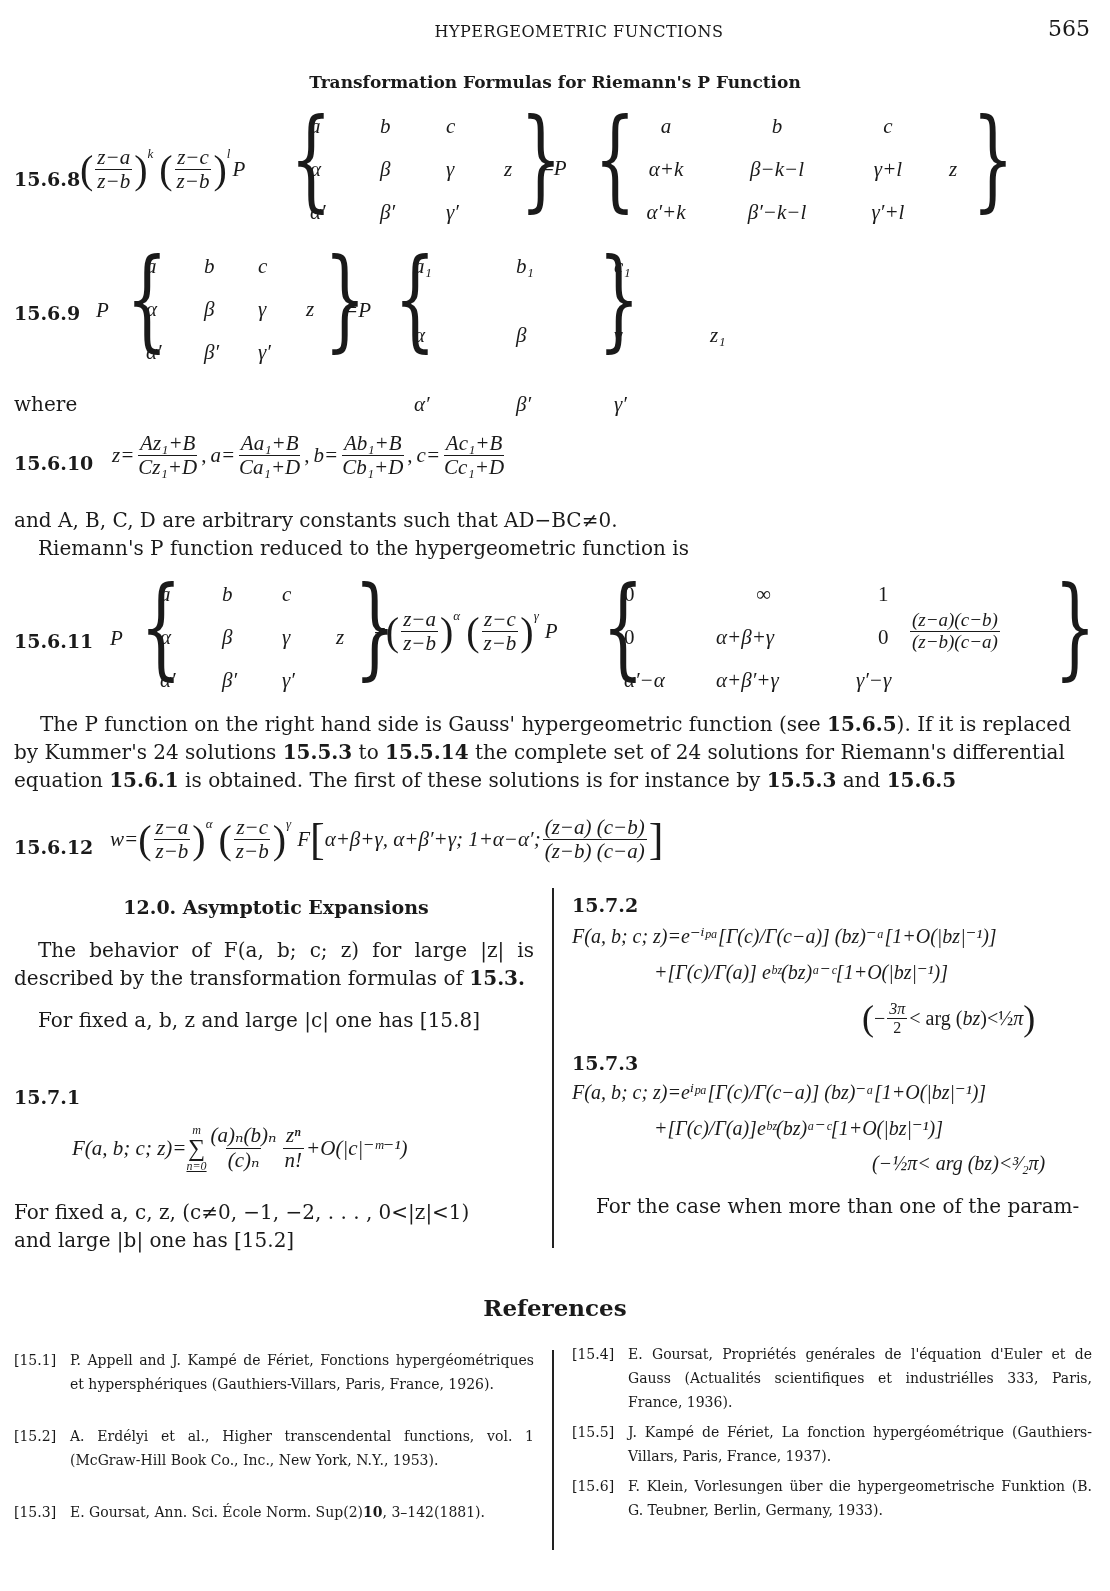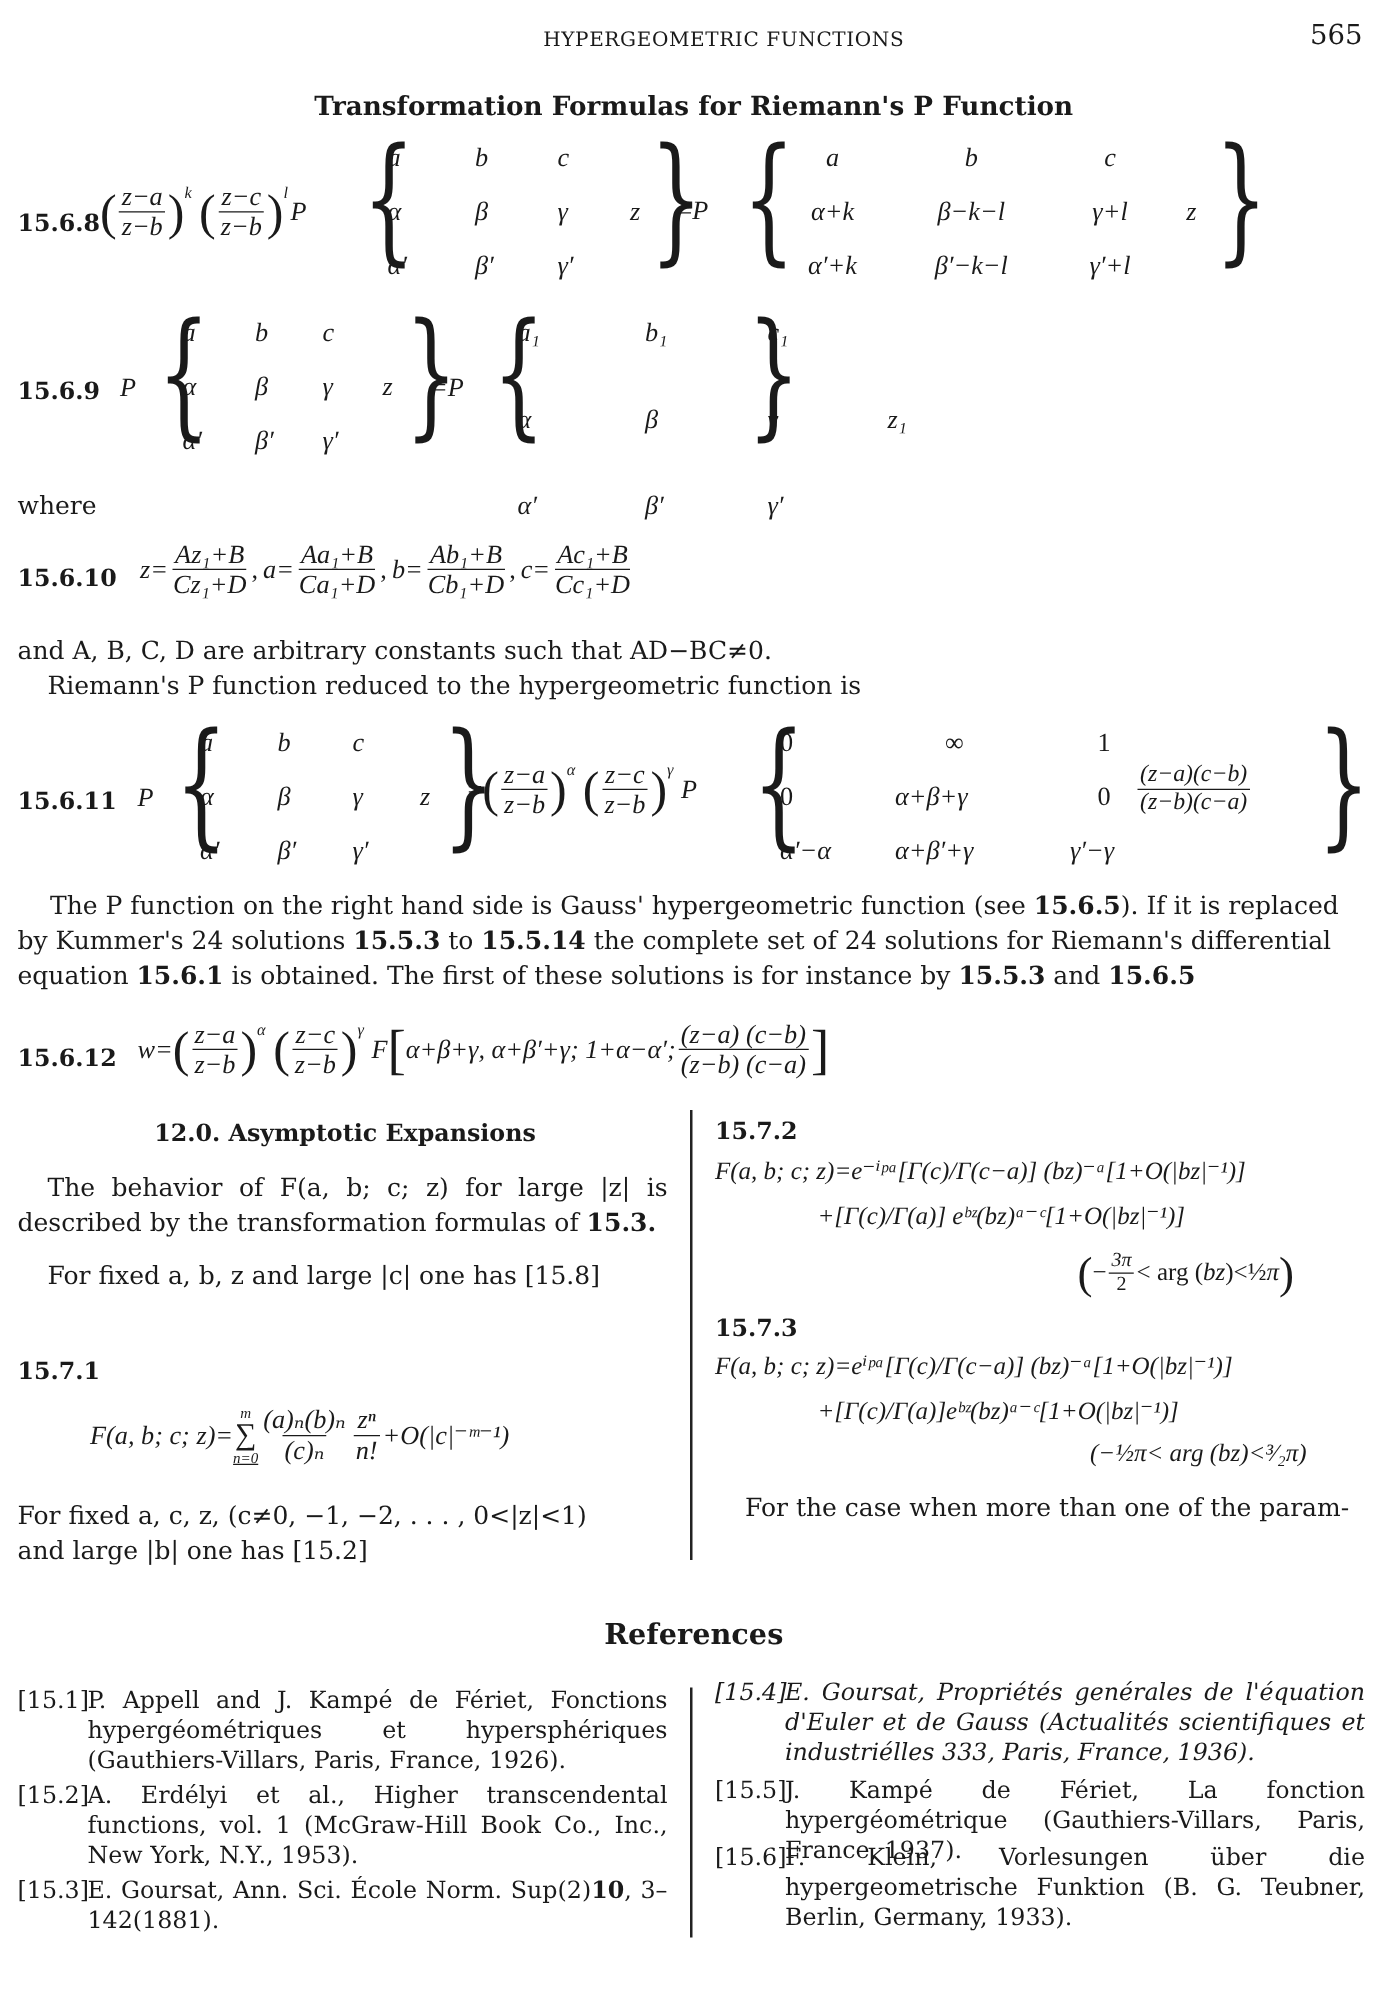--- a/index.html
+++ b/index.html
@@ -4,35 +4,35 @@
 <style>
   html, body { margin: 0; padding: 0; background: #ffffff; }
   body {
     width: 1110px; height: 1591px; position: relative; overflow: hidden;
     font-family: "DejaVu Serif", "Liberation Serif", serif;
     color: #1a1a1a;
   }
   .abs { position: absolute; }
   .runhead { top: 22px; left: 0; width: 1110px; text-align: center; font-size: 16px; letter-spacing: 0.5px; padding-left: 24px; }
   .pagenum { top: 16px; right: 20px; font-size: 22px; }
-  .subtitle { top: 72px; left: 0; width: 1110px; text-align: center; font-size: 21px; font-weight: bold; }
+  .subtitle { top: 72px; left: 0; width: 1110px; text-align: center; font-size: 17px; font-weight: bold; }
   .eqno { font-weight: bold; font-size: 19px; }
   .m { font-family: "Liberation Serif", "DejaVu Serif", serif; font-style: italic; font-size: 21px; }
   .up { font-style: normal; }
   .frac { display: inline-flex; flex-direction: column; align-items: center; vertical-align: middle; margin: 0 2px; }
   .frac .num { border-bottom: 1.5px solid #1a1a1a; padding: 0 2px; line-height: 1.1; }
   .frac .den { padding: 0 2px; line-height: 1.1; }
   .paren { font-size: 40px; font-style: normal; vertical-align: middle; line-height: 1; font-weight: lighter; }
   .sup { font-size: 13px; vertical-align: super; }
   .brace { font-size: 110px; font-style: normal; line-height: 1; font-weight: 100; transform: scaleX(0.6); display: inline-block; }
   .pmatrix { position: absolute; display: grid; row-gap: 14px; align-items: center; }
   .pmatrix span { white-space: nowrap; }
   .text { font-size: 20px; line-height: 28px; }
   .col-rule { position: absolute; left: 552px; width: 2px; background: #222; }
-  .ref { font-size: 19px; line-height: 24px; }
+  .ref { font-size: 14px; line-height: 24px; }
   .ref .tag { position: absolute; left: 0; top: 0; }
   .ref .body { margin-left: 56px; text-align: justify; }
 </style>
 </head>
 <body>
 
 <div class="abs runhead">HYPERGEOMETRIC FUNCTIONS</div>
 <div class="abs pagenum">565</div>
 <div class="abs subtitle">Transformation Formulas for Riemann's P Function</div>
 
@@ -320,21 +320,21 @@
 </div>
 <div class="abs ref" style="left:14px; top:1424px; width:520px;">
   <span class="tag">[15.2]</span>
     <div class="body">A. Erdélyi et al., Higher transcendental functions, vol. 1 (McGraw-Hill Book Co., Inc., New York, N.Y., 1953).</div>
 </div>
 <div class="abs ref" style="left:14px; top:1500px; width:520px;">
   <span class="tag">[15.3]</span>
     <div class="body"><span>E. Goursat, Ann. Sci. École Norm. Sup(2)</span><b>10</b><span>, 3–142(1881).</span></div>
 </div>
 
-<div class="abs ref" style="left:572px; top:1342px; width:520px;font-style:italic;">
+<div class="abs ref" style="left:572px; top:1342px; width:520px;">
   <span class="tag">[15.4]</span>
     <div class="body">E. Goursat, Propriétés genérales de l'équation d'Euler et de Gauss (Actualités scientifiques et industriélles 333, Paris, France, 1936).</div>
 </div>
 <div class="abs ref" style="left:572px; top:1420px; width:520px;">
   <span class="tag">[15.5]</span>
     <div class="body">J. Kampé de Fériet, La fonction hypergéométrique (Gauthiers-Villars, Paris, France, 1937).</div>
 </div>
 <div class="abs ref" style="left:572px; top:1474px; width:520px;">
   <span class="tag">[15.6]</span>
     <div class="body">F. Klein, Vorlesungen über die hypergeometrische Funktion (B. G. Teubner, Berlin, Germany, 1933).</div>

